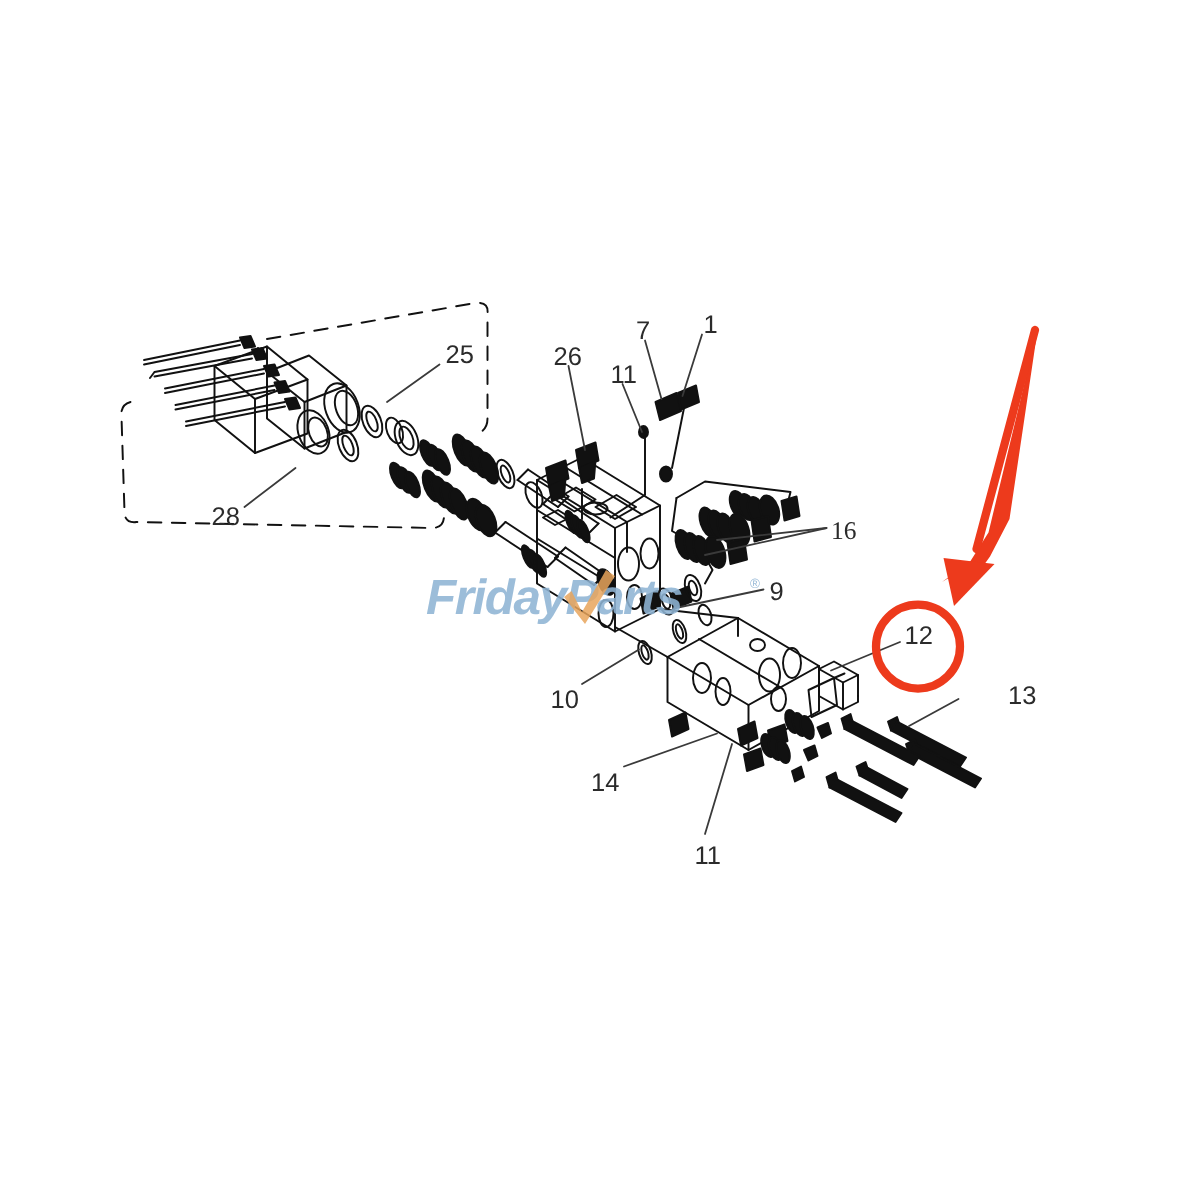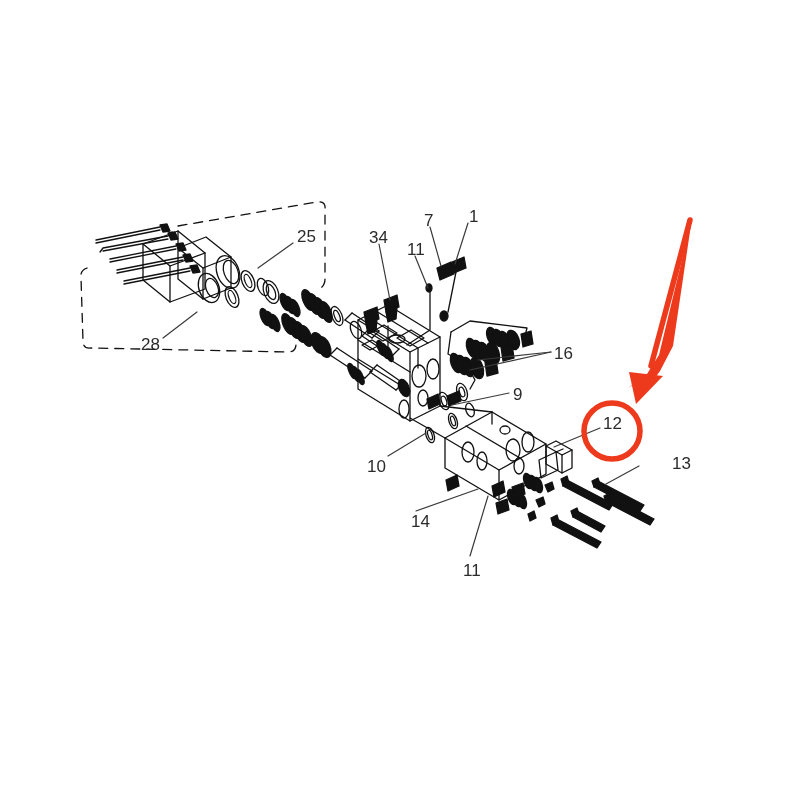--- a/index.html
+++ b/index.html
@@ -261,35 +261,42 @@
         <path d="M509 393 L452 405"></path>
         <path d="M388 456 L426 433"></path>
         <path d="M416 511 L478 489"></path>
         <path d="M470 556 L488 496"></path>
         <path d="M600 428 L554 447"></path>
         <path d="M639 466 L606 484"></path>
       </g>
     </g>
   </svg>
 
+  <div id="watermark">
+    <svg width="250" height="40" viewBox="0 0 250 40" xmlns="http://www.w3.org/2000/svg">
+      <text id="wm-text" x="0" y="31" fill="#8fb4d4" opacity="0.88" font-family="Liberation Sans, sans-serif" font-size="33" font-style="italic" font-weight="bold">FridayParts</text>
+      <text x="216" y="14" fill="#8fb4d4" opacity="0.9" font-size="9">®</text>
+      <path d="M97 16 L104 30 L120 2 L126 6 L106 38 L92 20 Z" fill="#e8a45c" opacity="0.85"></path>
+    </svg>
+  </div>
 
   <svg class="ann" style="left:0;top:0;width:800px;height:800px;" viewBox="0 0 800 800" xmlns="http://www.w3.org/2000/svg">
     <path d="M692 218 L659 355 L647 374 L628 388 L643 379 L656 379 L637 403 L660 371 L673 346 Z" fill="#ed3a1c"></path>
     <path d="M690 220 L651 366" stroke="#ed3a1c" stroke-width="5.5" stroke-linecap="round" fill="none"></path>
     <path d="M636 404 L629 372 L663 376 Z" fill="#ed3a1c"></path>
     <circle cx="612" cy="431" r="28" fill="none" stroke="#ed3a1c" stroke-width="5.5"></circle>
   </svg>
 
   <div class="callout" style="left:297px;top:228px;text-align:right;">25</div>
   <div class="callout" style="left:141px;top:336px;text-align:center;">28</div>
-  <div class="callout" style="left:369px;top:229px;">34</div>
+  <div class="callout" style="left:369px;top:229px;">26</div>
   <div class="callout" style="left:407px;top:241px;">11</div>
   <div class="callout" style="left:424px;top:212px;">7</div>
   <div class="callout" style="left:469px;top:208px;">1</div>
-  <div class="callout" style="left:554px;top:345px;">16</div>
+  <div class="callout" style="left:554px;top:345px;font-family:Liberation Serif, serif;">16</div>
   <div class="callout" style="left:513px;top:386px;">9</div>
   <div class="callout" style="left:367px;top:458px;">10</div>
-  <div class="callout" style="left:394px;top:513px;margin-left:17px;">14</div>
+  <div class="callout" style="left:394px;top:513px;">14</div>
   <div class="callout" style="left:463px;top:562px;">11</div>
   <div class="callout" style="left:603px;top:415px;">12</div>
   <div class="callout" style="left:640px;top:455px;margin-left:32px;">13</div>
 
 </div>
 
 </body></html>

